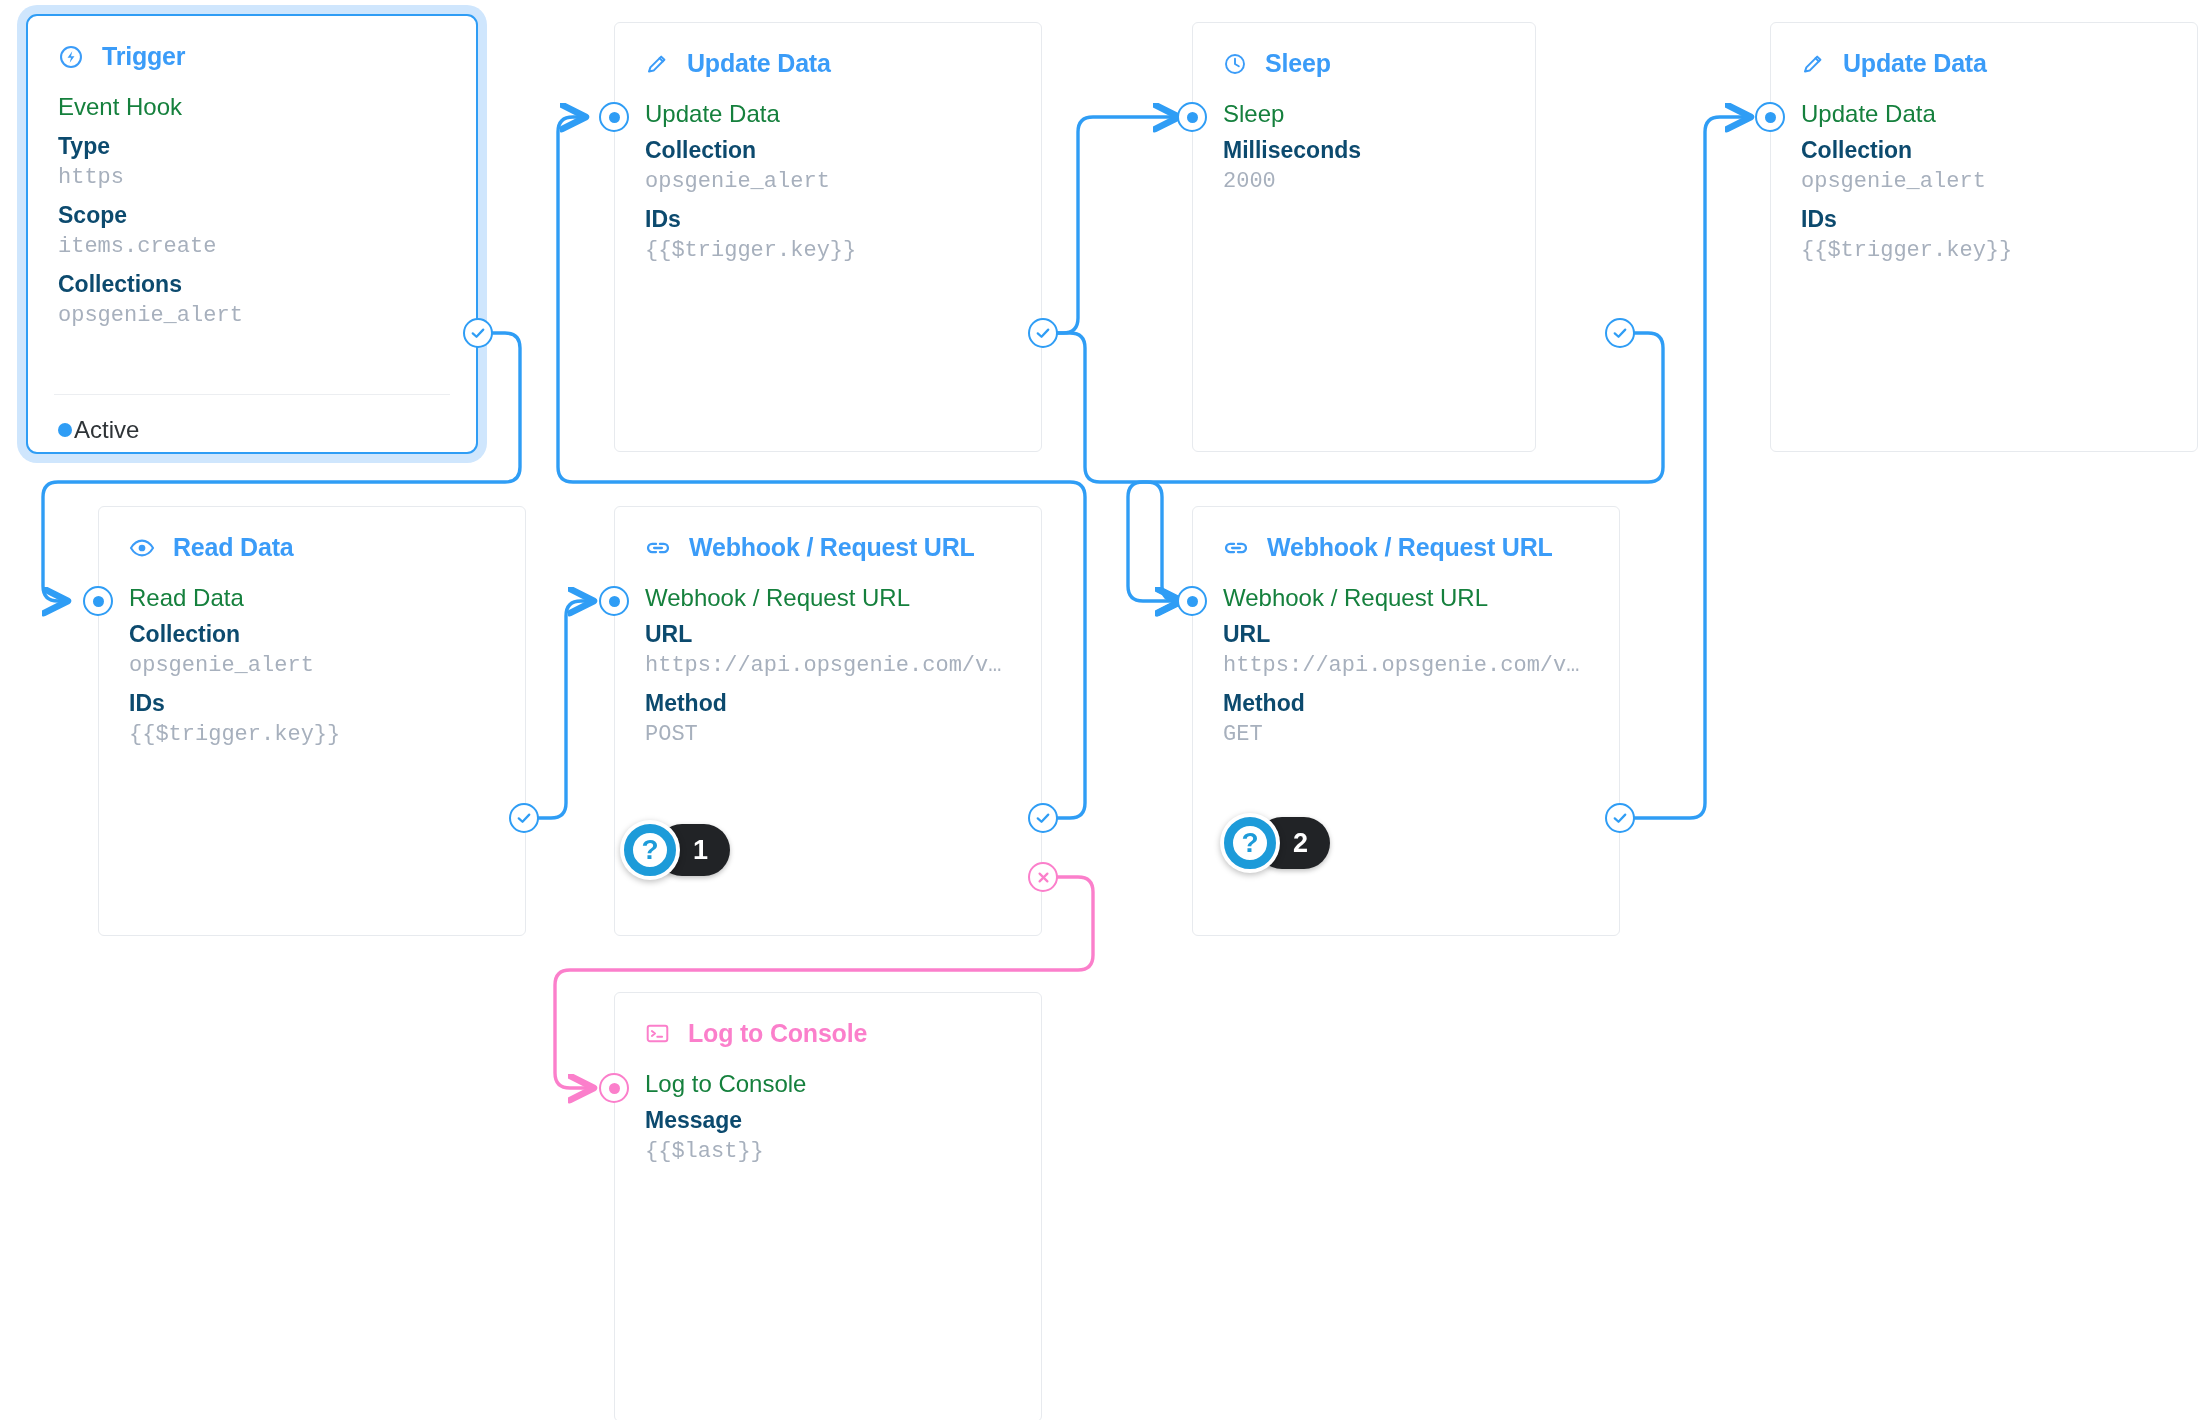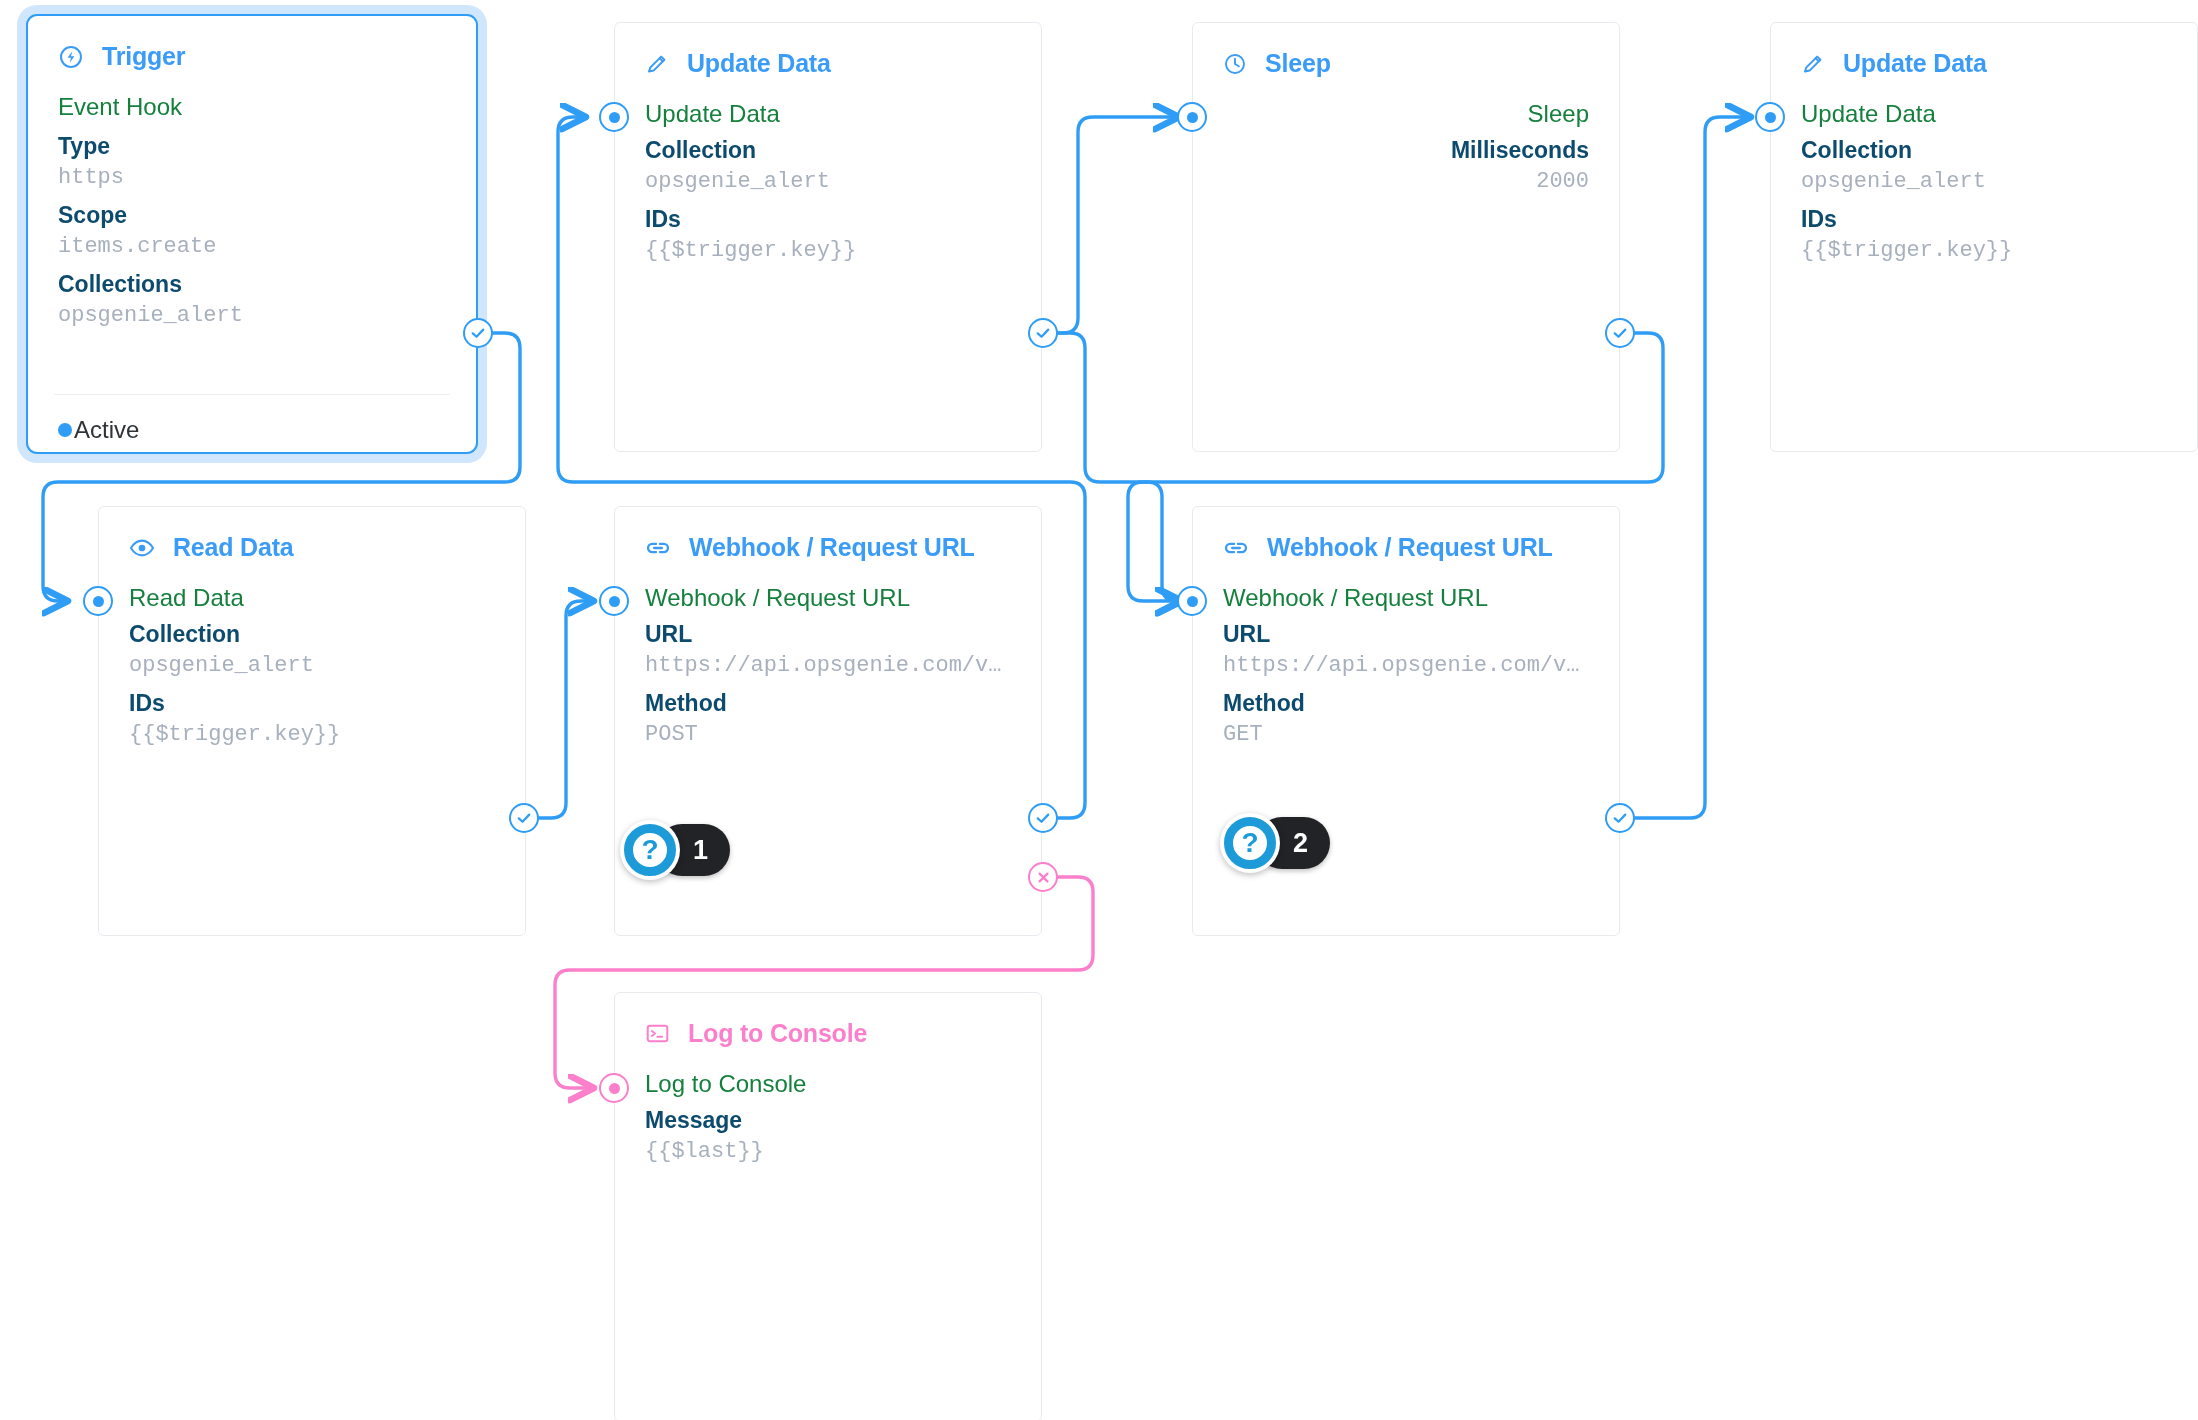--- a/index.html
+++ b/index.html
@@ -209,21 +209,21 @@
     <div class="field-label">IDs</div>
     <div class="field-value">{{$trigger.key}}</div>
   </div>
   <div class="port in" style="left:599px; top:102px;"></div>
   <div class="port out" style="left:1028px; top:318px;">
     <svg width="18" height="18" viewBox="0 0 24 24" fill="none" stroke="#2f9df5" stroke-width="3" stroke-linecap="round" stroke-linejoin="round">
         <path d="M5 12.5 L10 17 L19 7.5"></path>
       </svg>
   </div>
 
-  <div class="card" style="left:1192px; top:22px; width:428px; height:430px;text-align:right;">
+  <div class="card" style="left:1192px; top:22px; width:344px; height:430px;">
     <div class="card-title">
       <span>
         <svg width="24" height="24" viewBox="0 0 24 24" fill="none" stroke="#3b9cf8" stroke-width="1.9" stroke-linecap="round" stroke-linejoin="round">
           <circle cx="12" cy="12" r="9"></circle>
             <path d="M12 6.8 V12 L15.8 14.2"></path>
         </svg>
       </span>
       <span>Sleep</span>
     </div>
     <div class="row-main">Sleep</div>

